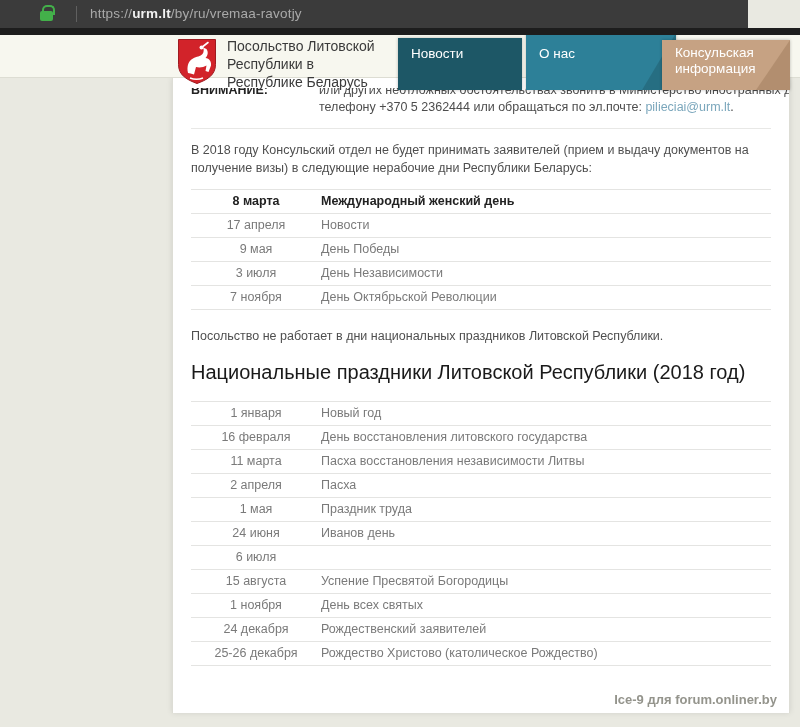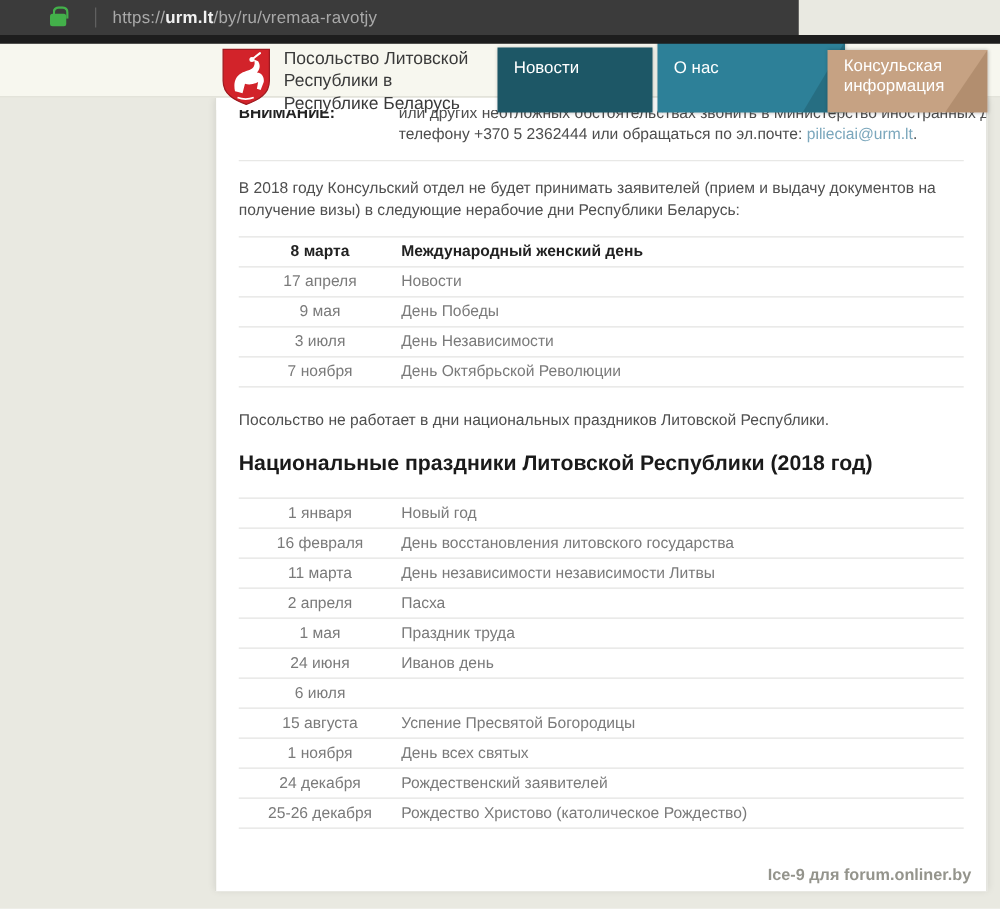--- a/index.html
+++ b/index.html
@@ -4,21 +4,21 @@
 <style>
   * { margin:0; padding:0; box-sizing:border-box; }
   html,body { width:800px; height:727px; }
   body {
     position:relative; overflow:hidden;
     background:#e9e9e1;
     font-family:"Liberation Sans","DejaVu Sans",sans-serif;
     -webkit-font-smoothing:antialiased;
   }
   
-  .urlbar { position:absolute; left:0; top:0; width:639px; height:28px; background:#3b3b3b; z-index:40; }
+  .urlbar { position:absolute; left:0; top:0; width:748px; height:28px; background:#3b3b3b; z-index:40; }
   .lock { position:absolute; left:40px; top:11px; width:13px; height:10px; background:#43b04a; border-radius:2px; }
   .lock::before { content:""; position:absolute; left:2px; top:-6px; width:9px; height:8px;
     border:2px solid #43b04a; border-bottom:none; border-radius:5px 5px 0 0; }
   .url-divider { position:absolute; left:76px; top:6px; width:1px; height:16px; background:#606060; }
   .url-text { position:absolute; left:90px; top:6px; font-size:13.5px; color:#a9a9a9; letter-spacing:.2px; white-space:nowrap; }
   .url-text b { color:#f1f1f1; font-weight:bold; }
   .chrome-strip { position:absolute; left:0; top:28px; width:800px; height:7px; background:#1d1d1d; z-index:39; }
   
   .siteheader { position:absolute; left:0; top:35px; width:800px; height:43px;
     background:#f7f7ef; border-bottom:1px solid #ddddd3; z-index:20; }
@@ -45,21 +45,21 @@
   .att-body .nowrap { white-space:nowrap; }
   a.email { color:#7ba7bc; text-decoration:none; }
   hr.rule { border:none; border-top:1px solid #e8e8e6; margin:12px 0 0 0; }
   .intro { margin:12px 0 0 0; line-height:18px; color:#4f4f4f; }
   .htable { margin-top:12px; border-top:1px solid #e4e4e2; }
   .trow { display:flex; line-height:23px; border-bottom:1px solid #e4e4e2; color:#7a7a7a;text-align:center; }
   .trow .c1 { width:130px; flex:0 0 130px; }
   .trow .c2 { white-space:nowrap; }
   .trow.first { color:#222; font-weight:bold; }
   .note { margin:18px 0 0 0; line-height:17px; color:#4f4f4f; }
-  .heading { margin:16px 0 0 0; font-size:17px; font-weight:bold; color:#1a1a1a; }
+  .heading { margin:16px 0 0 0; font-size:20px; font-weight:normal; color:#1a1a1a; }
   .htable.second { margin-top:17px; }
   .watermark { position:absolute; right:12px; bottom:6px; font-size:13px; font-weight:bold; color:#94948c;
     text-shadow:0 0 3px #fff,1px 1px 0 #fff,-1px -1px 0 #fff,1px -1px 0 #fff,-1px 1px 0 #fff; }
 </style>
 </head>
 <body>
 
 <div class="urlbar">
   <span class="lock"></span>
   <span class="url-divider"></span>
@@ -138,21 +138,21 @@
       <div class="trow">
         <span class="c1">1 января</span>
         <span class="c2">Новый год</span>
       </div>
       <div class="trow">
         <span class="c1">16 февраля</span>
         <span class="c2">День восстановления литовского государства</span>
       </div>
       <div class="trow">
         <span class="c1">11 марта</span>
-        <span class="c2">День независимости независимости Литвы</span>
+        <span class="c2">Пасха восстановления независимости Литвы</span>
       </div>
       <div class="trow">
         <span class="c1">2 апреля</span>
         <span class="c2">Пасха</span>
       </div>
       <div class="trow">
         <span class="c1">1 мая</span>
         <span class="c2">Праздник труда</span>
       </div>
       <div class="trow">

